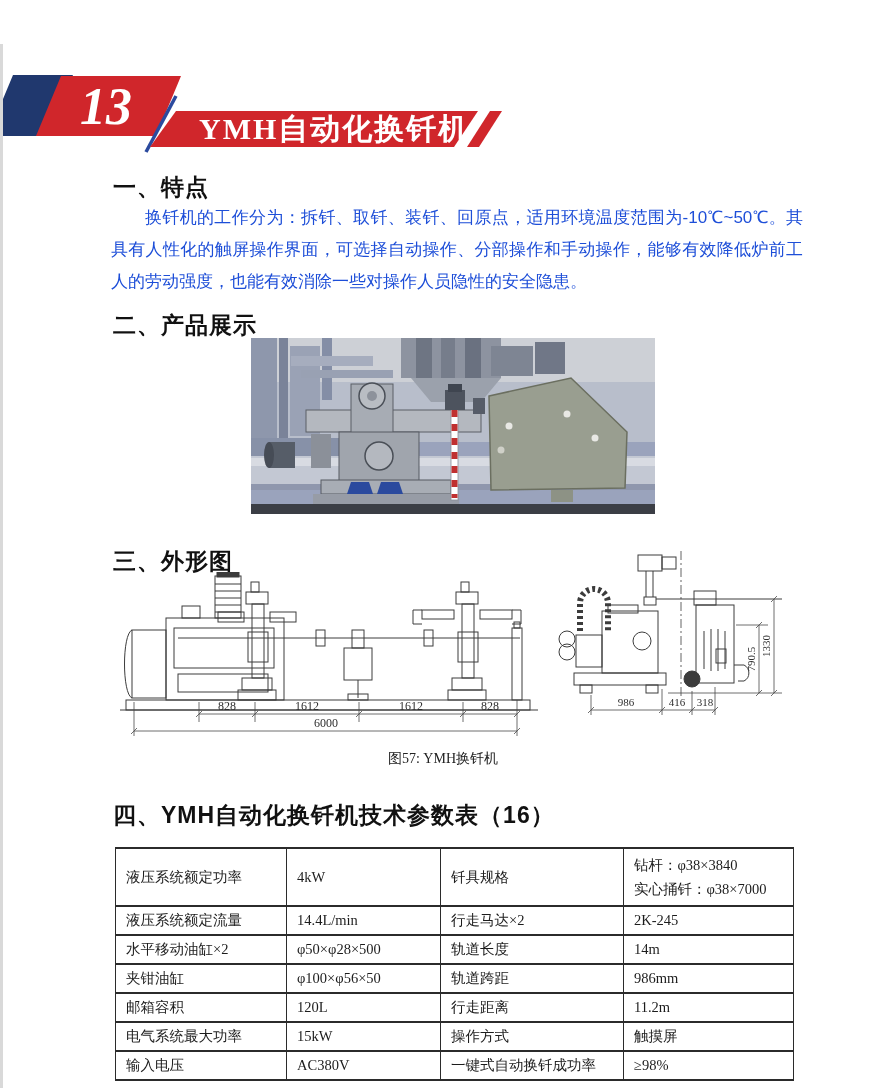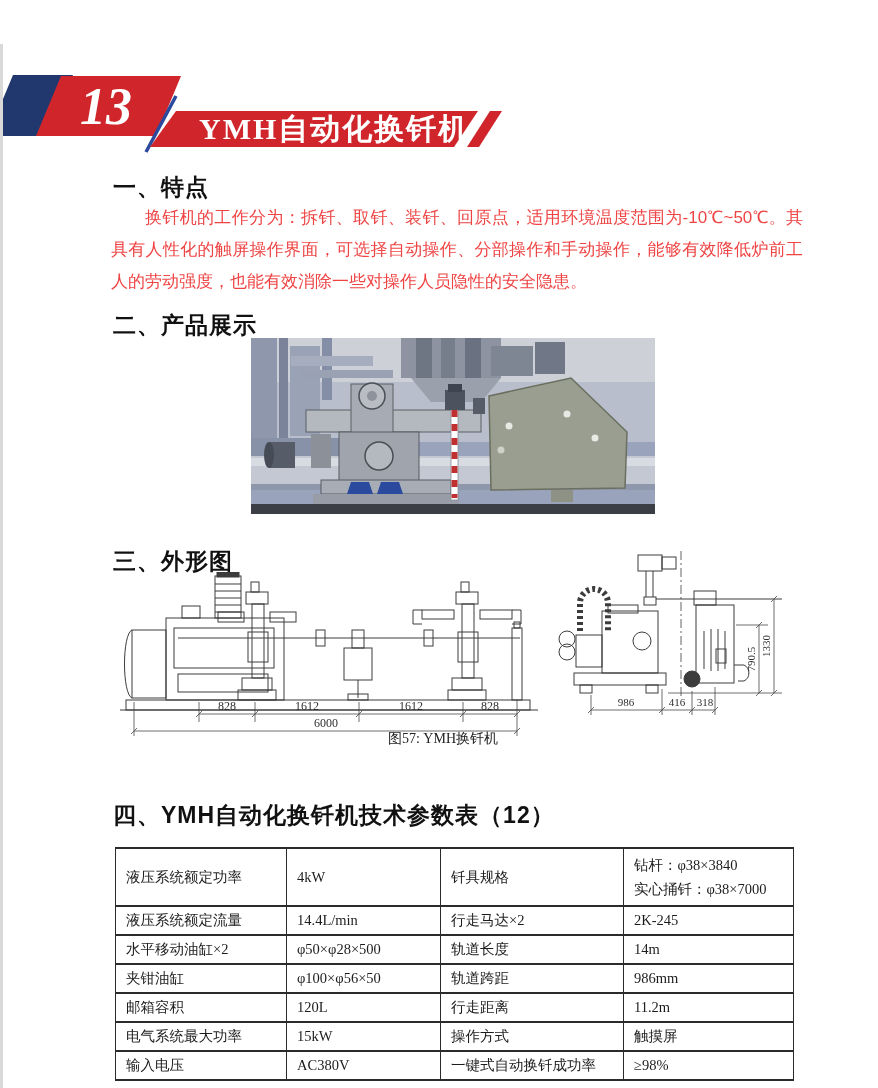--- a/index.html
+++ b/index.html
@@ -8,21 +8,21 @@
     font-family:"Liberation Sans",sans-serif;color:#1a1a1a;overflow:hidden;
     border-left:3px solid #d9d9d9;
     margin-top:44px;
   }
   .abs{position:absolute;}
   .sec-heading{
     font-size:23px;font-weight:bold;color:#111;letter-spacing:1px;
     font-family:"Liberation Sans",sans-serif;
   }
   .para{
-    font-size:17px;line-height:32px;text-indent:2em;color:#ef4444;
+    font-size:17px;line-height:32px;text-indent:2em;color:#1d4ed8;
     font-family:"Liberation Sans",sans-serif;text-align:justify;
   }
   .fig-caption{
     font-family:"Liberation Serif",serif;font-size:14px;color:#222;text-align:center;
   }
   table.specs{
     border-collapse:collapse;table-layout:fixed;
     font-family:"Liberation Serif",serif;font-size:14.5px;color:#1c1c1c;
   }
   table.specs td{
@@ -248,23 +248,23 @@
     </g>
     <g fill="#2e2e2e" font-size="11" text-anchor="middle">
       <text x="70" y="157">986</text>
       <text x="121" y="157">416</text>
       <text x="149" y="157">318</text>
       <text x="214" y="97" transform="rotate(-90 214 97)">1330</text>
       <text x="199" y="110" transform="rotate(-90 199 110)">790.5</text>
     </g>
   </svg>
 
-  <div class="abs fig-caption" style="left:330px;top:686px;width:220px">图57: YMH换钎机</div>
-
-  <div class="abs sec-heading" style="left:110px;top:756px">四、YMH自动化换钎机技术参数表（12）</div>
+  <div class="abs fig-caption" style="left:330px;top:706px;width:220px">图57: YMH换钎机</div>
+
+  <div class="abs sec-heading" style="left:110px;top:756px">四、YMH自动化换钎机技术参数表（16）</div>
 
   <table class="specs abs" style="left:112px;top:803px;width:678px">
     <colgroup>
       <col style="width:171px">
         <col style="width:154px">
         <col style="width:183px">
         <col style="width:170px">
     </colgroup>
     <tbody>
         <tr class="tall">

